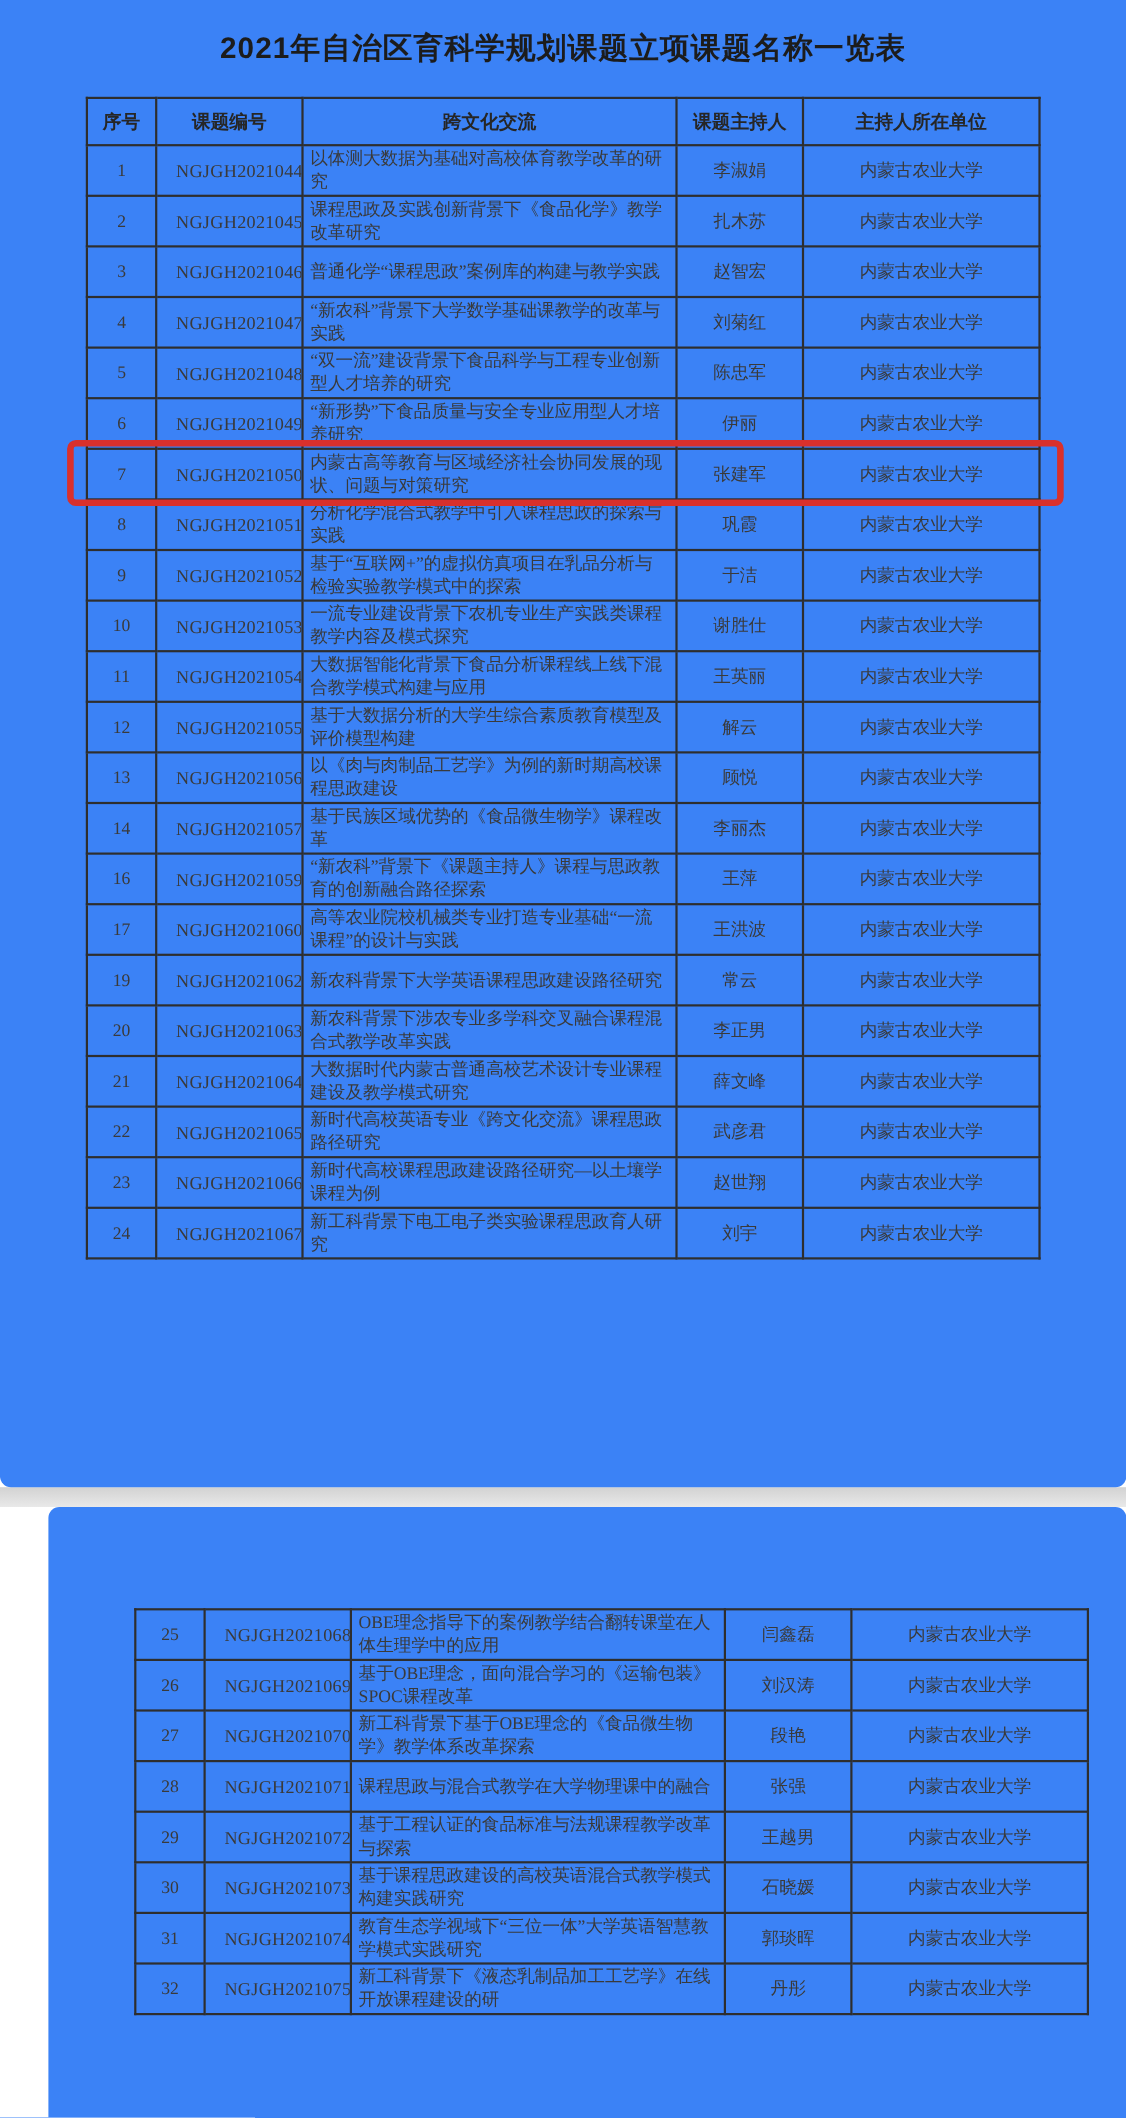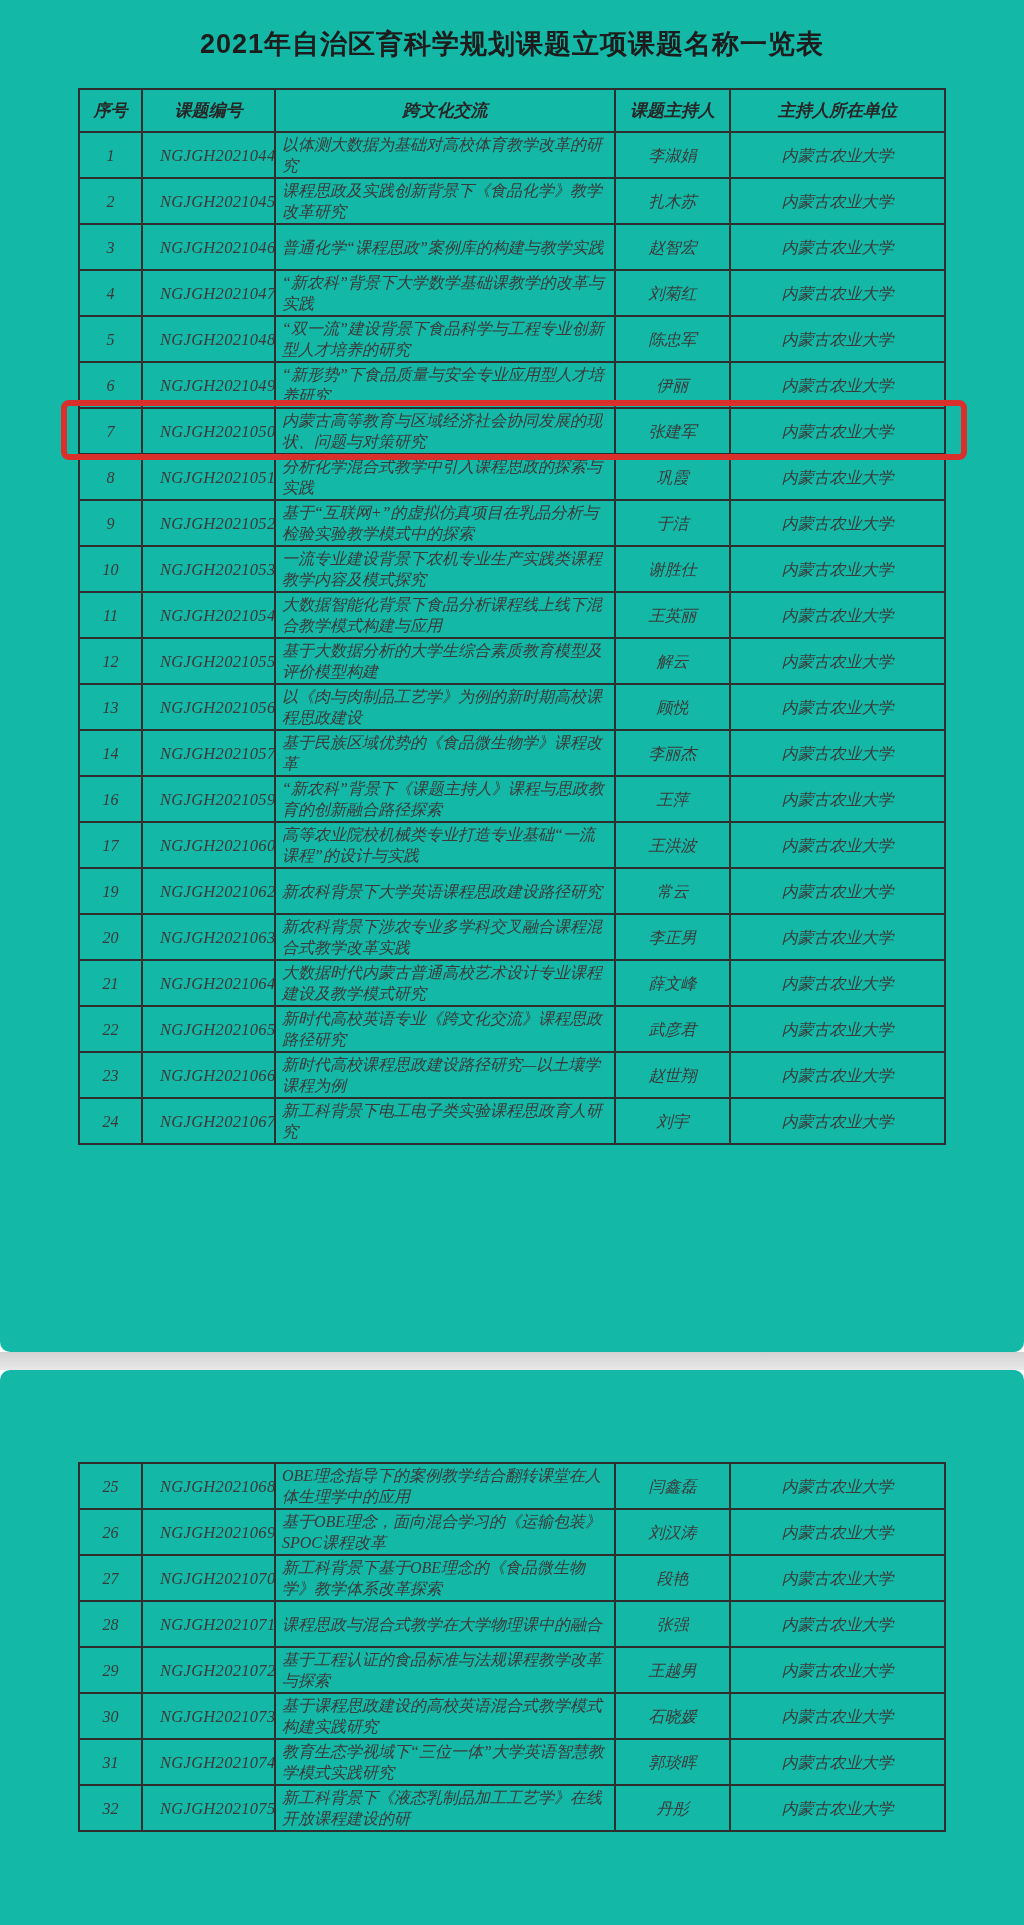--- a/index.html
+++ b/index.html
@@ -9,41 +9,40 @@
   }
   *{box-sizing:border-box;}
   html,body{margin:0;padding:0;}
   body{
     width:1024px;height:1925px;
     background:#ffffff;
     font-family:"Liberation Serif","DejaVu Serif",serif;
     color:#3a3a3a;
     position:relative;
   }
-  .section{position:relative;background:#14b8a6;}
+  .section{position:relative;background:#3b82f6;}
   .section-1{height:1352px;border-radius:0 0 10px 10px;}
-  .section-2{height:555px;border-radius:10px 10px 0 0;}
+  .section-2{height:555px;border-radius:10px 10px 0 0;margin-left:44px;}
   .seam{
     height:18px;
     background:linear-gradient(#d2d2d2,#e9e9e9);
   }
   .page-title{
     text-align:center;
     padding-top:26px;
     font-size:27px;
     font-weight:bold;
     color:#1c1c1c;
     letter-spacing:1px;
     font-family:"Liberation Sans","DejaVu Sans",sans-serif;
   }
   .table-wrap{
     position:absolute;
     left:78px;
     width:866px;
-    font-style:italic;
   }
   .table-wrap-1{top:88px;}
   .table-wrap-2{top:92px;}
   table{
     border-collapse:collapse;
     width:100%;
     table-layout:fixed;
   }
   col.c-no{width:63px;}
   col.c-code{width:133px;}

